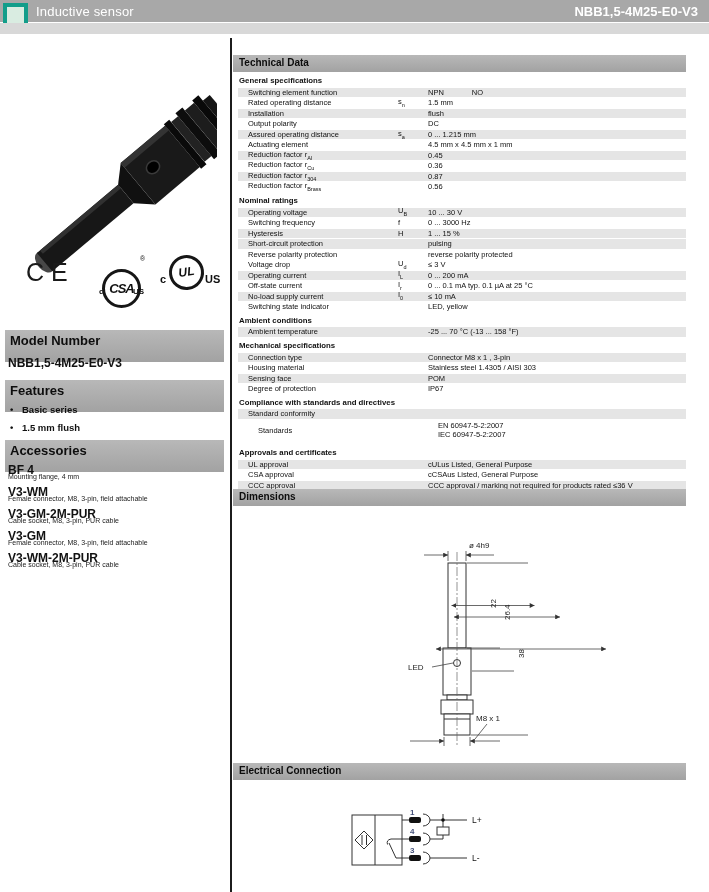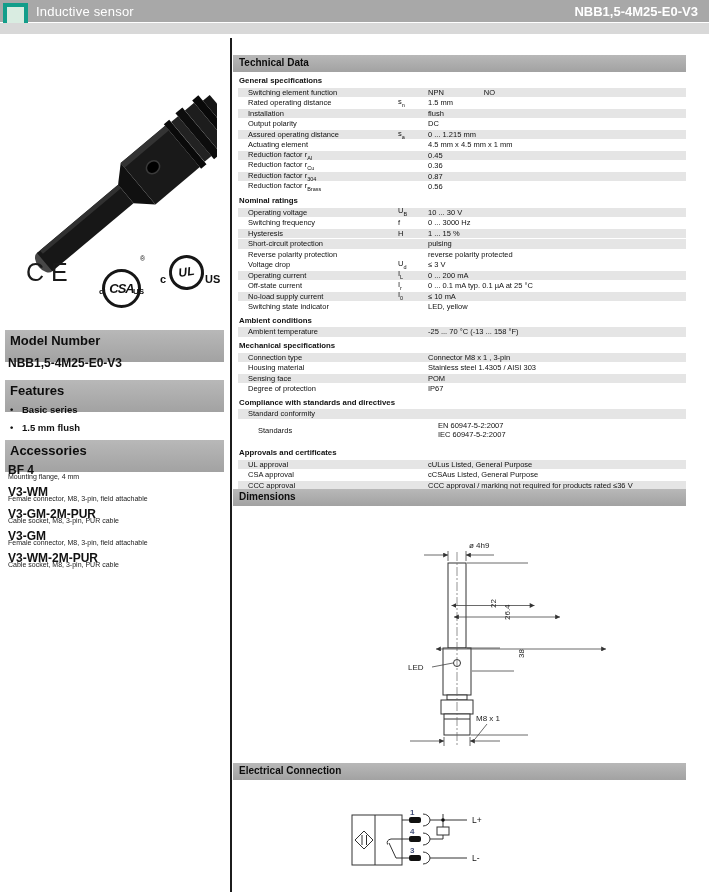--- a/index.html
+++ b/index.html
@@ -49,21 +49,21 @@
   .spec-section-title{font-weight:bold;font-size:7.8px;padding:4px 0 3px 1px;}
   .spec-section-title.gap{padding-top:7px;}
   .spec-row{display:flex;align-items:center;height:9.5px;margin-bottom:1px;}
   .spec-row.multi{height:auto;padding:1px 0;}
   .spec-row.shaded{background:#e5e5e5;}
   .cell-label{width:150px;padding-left:10px;flex:none;}
   .cell-label.indent2{padding-left:20px;}
   .cell-sym{width:30px;flex:none;}
   .cell-value{flex:1;}
   .cell-value .line{line-height:9.5px;}
-  .val2{margin-left:40px;}
+  .val2{margin-left:28px;}
   sub{font-size:5.5px;}
 
   
   .dim-svg{left:238px;top:508px;}
   .elec-svg{left:238px;top:790px;}
   svg text{font-family:"Liberation Sans",sans-serif;}
 </style>
 </head>
 <body>
 

